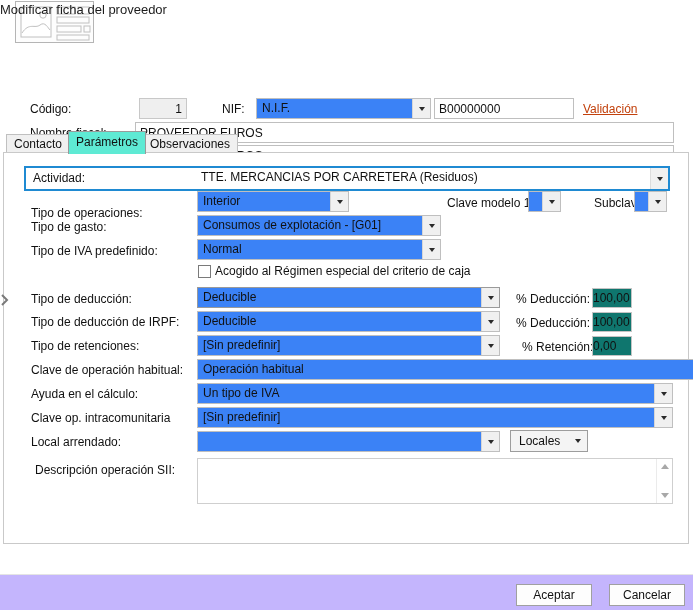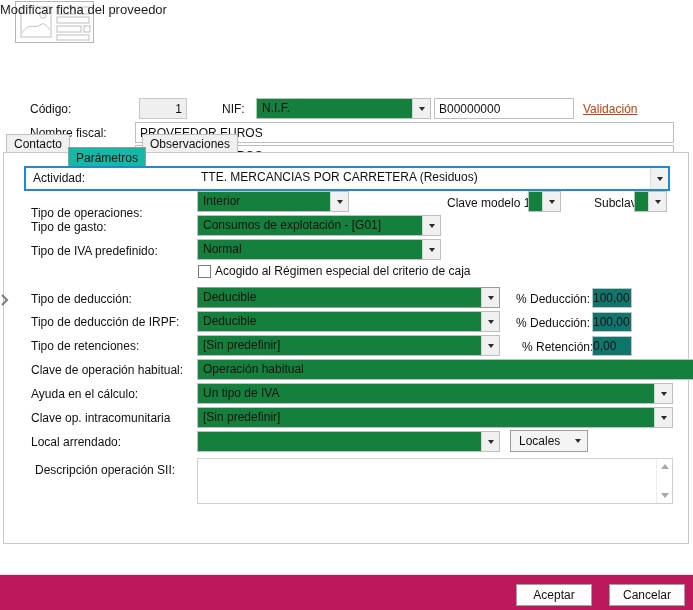--- a/index.html
+++ b/index.html
@@ -69,21 +69,21 @@
   }
   .fld.readonly {
     background: #efefef;
     text-align: right;
     border: 1px solid #c8c8c8;
   }
   .combo {
     position: absolute;
     box-sizing: border-box;
     border: 1px solid #bfbfbf;
-    background: #15803d;
+    background: #3b82f6;
     height: 21px;
     line-height: 19px;
     font-size: 12px;
     color: #111;
     padding: 0 8px 0 5px;
     white-space: nowrap;
     overflow: hidden;
   }
   .combo .arrowbox {
     position: absolute;
@@ -128,24 +128,24 @@
     box-sizing: border-box;
     border: 1px solid #c0c0c0;
     border-bottom: none;
     background: #f0f0f0;
     font-size: 12px;
     padding: 0 7px;
     color: #111;
     white-space: nowrap;
   }
   .tab.active {
-    top: 16px;
+    top: 0;
     height: 23px;
     line-height: 21px;
-    background: #14b8a6;
+    background: #5eead4;
     border-color: #9a9a9a;
     z-index: 3;
   }
 
   
   #tabpanel {
     position: absolute;
     left: 3px;
     top: 152px;
     width: 686px;
@@ -311,21 +311,21 @@
   .sb-arrow.up { top: 5px; border-bottom: 5px solid #a8a8a8; }
   .sb-arrow.down { bottom: 5px; border-top: 5px solid #a8a8a8; }
 
   
   #footer {
     position: absolute;
     left: 0;
     top: 574px;
     width: 693px;
     height: 36px;
-    background: #be185d;
+    background: #c4b5fd;
     border-top: 1px solid #e4e4e4;
   }
   .dlgbtn {
     position: absolute;
     top: 9px;
     width: 76px;
     height: 22px;
     box-sizing: border-box;
     border: 1px solid #a0a0a0;
     background: #fdfdfd;

